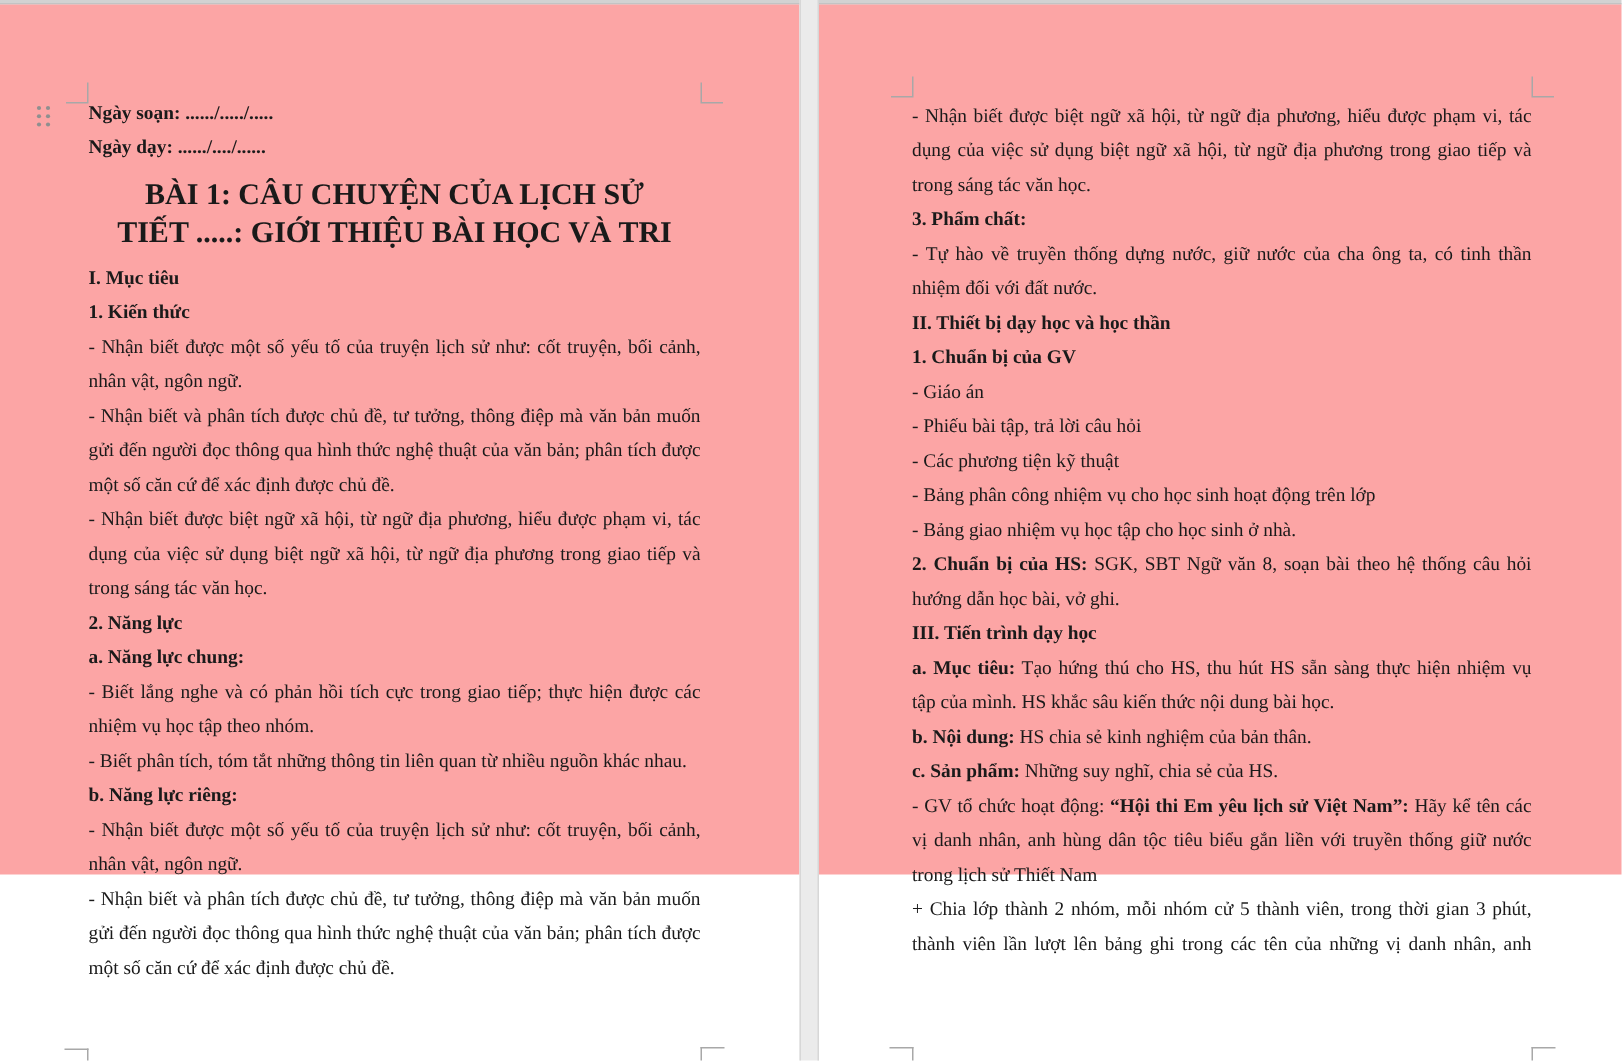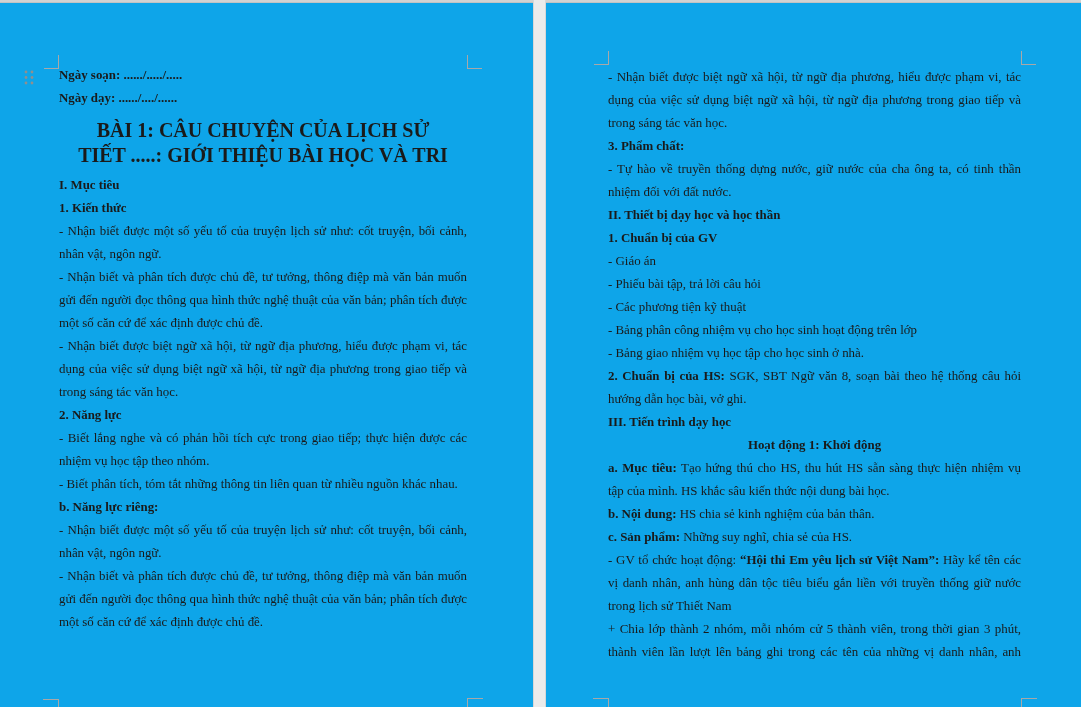--- a/index.html
+++ b/index.html
@@ -7,21 +7,21 @@
     width:1081px;height:707px;position:relative;overflow:hidden;
     background:#ffffff;
     font-family:"Liberation Serif","DejaVu Serif",serif;
     color:#1a1a1a;
   }
   .top-strip{
     position:absolute;left:0;top:0;width:1081px;height:3px;
     background:#d2d2d2;border-bottom:1px solid #c3c3c3;box-sizing:border-box;
   }
   .page{
-    position:absolute;top:3px;height:704px;background:#0ea5e9;
+    position:absolute;top:3px;height:580px;background:#fca5a5;
   }
   .page-left{left:0;width:533px;}
   .page-right{left:546px;width:535px;}
   .page-gap{
     position:absolute;left:533px;top:0;width:13px;height:707px;
     background:#ebebeb;border-left:1px solid #d7d7d7;border-right:1px solid #d7d7d7;
     box-sizing:border-box;
   }
   .textblock{position:absolute;}
   .lp-header{left:59px;top:61px;width:408px;}
@@ -86,20 +86,21 @@
       <div class="line"><span class="b">1. Kiến thức</span></div>
       <div class="line fill"><span>- Nhận biết được một số yếu tố của truyện lịch sử như: cốt truyện, bối cảnh,</span></div>
       <div class="line"><span>nhân vật, ngôn ngữ.</span></div>
       <div class="line fill"><span>- Nhận biết và phân tích được chủ đề, tư tưởng, thông điệp mà văn bản muốn</span></div>
       <div class="line fill"><span>gửi đến người đọc thông qua hình thức nghệ thuật của văn bản; phân tích được</span></div>
       <div class="line"><span>một số căn cứ để xác định được chủ đề.</span></div>
       <div class="line fill"><span>- Nhận biết được biệt ngữ xã hội, từ ngữ địa phương, hiểu được phạm vi, tác</span></div>
       <div class="line fill"><span>dụng của việc sử dụng biệt ngữ xã hội, từ ngữ địa phương trong giao tiếp và</span></div>
       <div class="line"><span>trong sáng tác văn học.</span></div>
       <div class="line"><span class="b">2. Năng lực</span></div>
+      <div class="line"><span class="b">a. Năng lực chung:</span></div>
       <div class="line fill"><span>- Biết lắng nghe và có phản hồi tích cực trong giao tiếp; thực hiện được các</span></div>
       <div class="line"><span>nhiệm vụ học tập theo nhóm.</span></div>
       <div class="line"><span>- Biết phân tích, tóm tắt những thông tin liên quan từ nhiều nguồn khác nhau.</span></div>
       <div class="line"><span class="b">b. Năng lực riêng:</span></div>
       <div class="line fill"><span>- Nhận biết được một số yếu tố của truyện lịch sử như: cốt truyện, bối cảnh,</span></div>
       <div class="line"><span>nhân vật, ngôn ngữ.</span></div>
       <div class="line fill"><span>- Nhận biết và phân tích được chủ đề, tư tưởng, thông điệp mà văn bản muốn</span></div>
       <div class="line fill"><span>gửi đến người đọc thông qua hình thức nghệ thuật của văn bản; phân tích được</span></div>
       <div class="line"><span>một số căn cứ để xác định được chủ đề.</span></div>
     </div>
@@ -128,21 +129,20 @@
       <div class="line"><span class="b">II. Thiết bị dạy học và học thần</span></div>
       <div class="line"><span class="b">1. Chuẩn bị của GV</span></div>
       <div class="line"><span>- Giáo án</span></div>
       <div class="line"><span>- Phiếu bài tập, trả lời câu hỏi</span></div>
       <div class="line"><span>- Các phương tiện kỹ thuật</span></div>
       <div class="line"><span>- Bảng phân công nhiệm vụ cho học sinh hoạt động trên lớp</span></div>
       <div class="line"><span>- Bảng giao nhiệm vụ học tập cho học sinh ở nhà.</span></div>
       <div class="line fill"><span class="b">2. Chuẩn bị của HS:</span><span> SGK, SBT Ngữ văn 8, soạn bài theo hệ thống câu hỏi</span></div>
       <div class="line"><span>hướng dẫn học bài, vở ghi.</span></div>
       <div class="line"><span class="b">III. Tiến trình dạy học</span></div>
-      <div class="line center"><span class="b">Hoạt động 1: Khởi động</span></div>
       <div class="line fill"><span class="b">a. Mục tiêu:</span><span> Tạo hứng thú cho HS, thu hút HS sẵn sàng thực hiện nhiệm vụ học</span></div>
       <div class="line"><span>tập của mình. HS khắc sâu kiến thức nội dung bài học.</span></div>
       <div class="line"><span class="b">b. Nội dung:</span><span> HS chia sẻ kinh nghiệm của bản thân.</span></div>
       <div class="line"><span class="b">c. Sản phẩm:</span><span> Những suy nghĩ, chia sẻ của HS.</span></div>
       <div class="line fill"><span>- GV tổ chức hoạt động: </span><span class="b">“Hội thi Em yêu lịch sử Việt Nam”:</span><span> Hãy kể tên các</span></div>
       <div class="line fill"><span>vị danh nhân, anh hùng dân tộc tiêu biểu gắn liền với truyền thống giữ nước</span></div>
       <div class="line"><span>trong lịch sử Thiết Nam</span></div>
       <div class="line fill"><span>+ Chia lớp thành 2 nhóm, mỗi nhóm cử 5 thành viên, trong thời gian 3 phút, các</span></div>
       <div class="line fill"><span>thành viên lần lượt lên bảng ghi trong các tên của những vị danh nhân, anh</span></div>
     </div>

